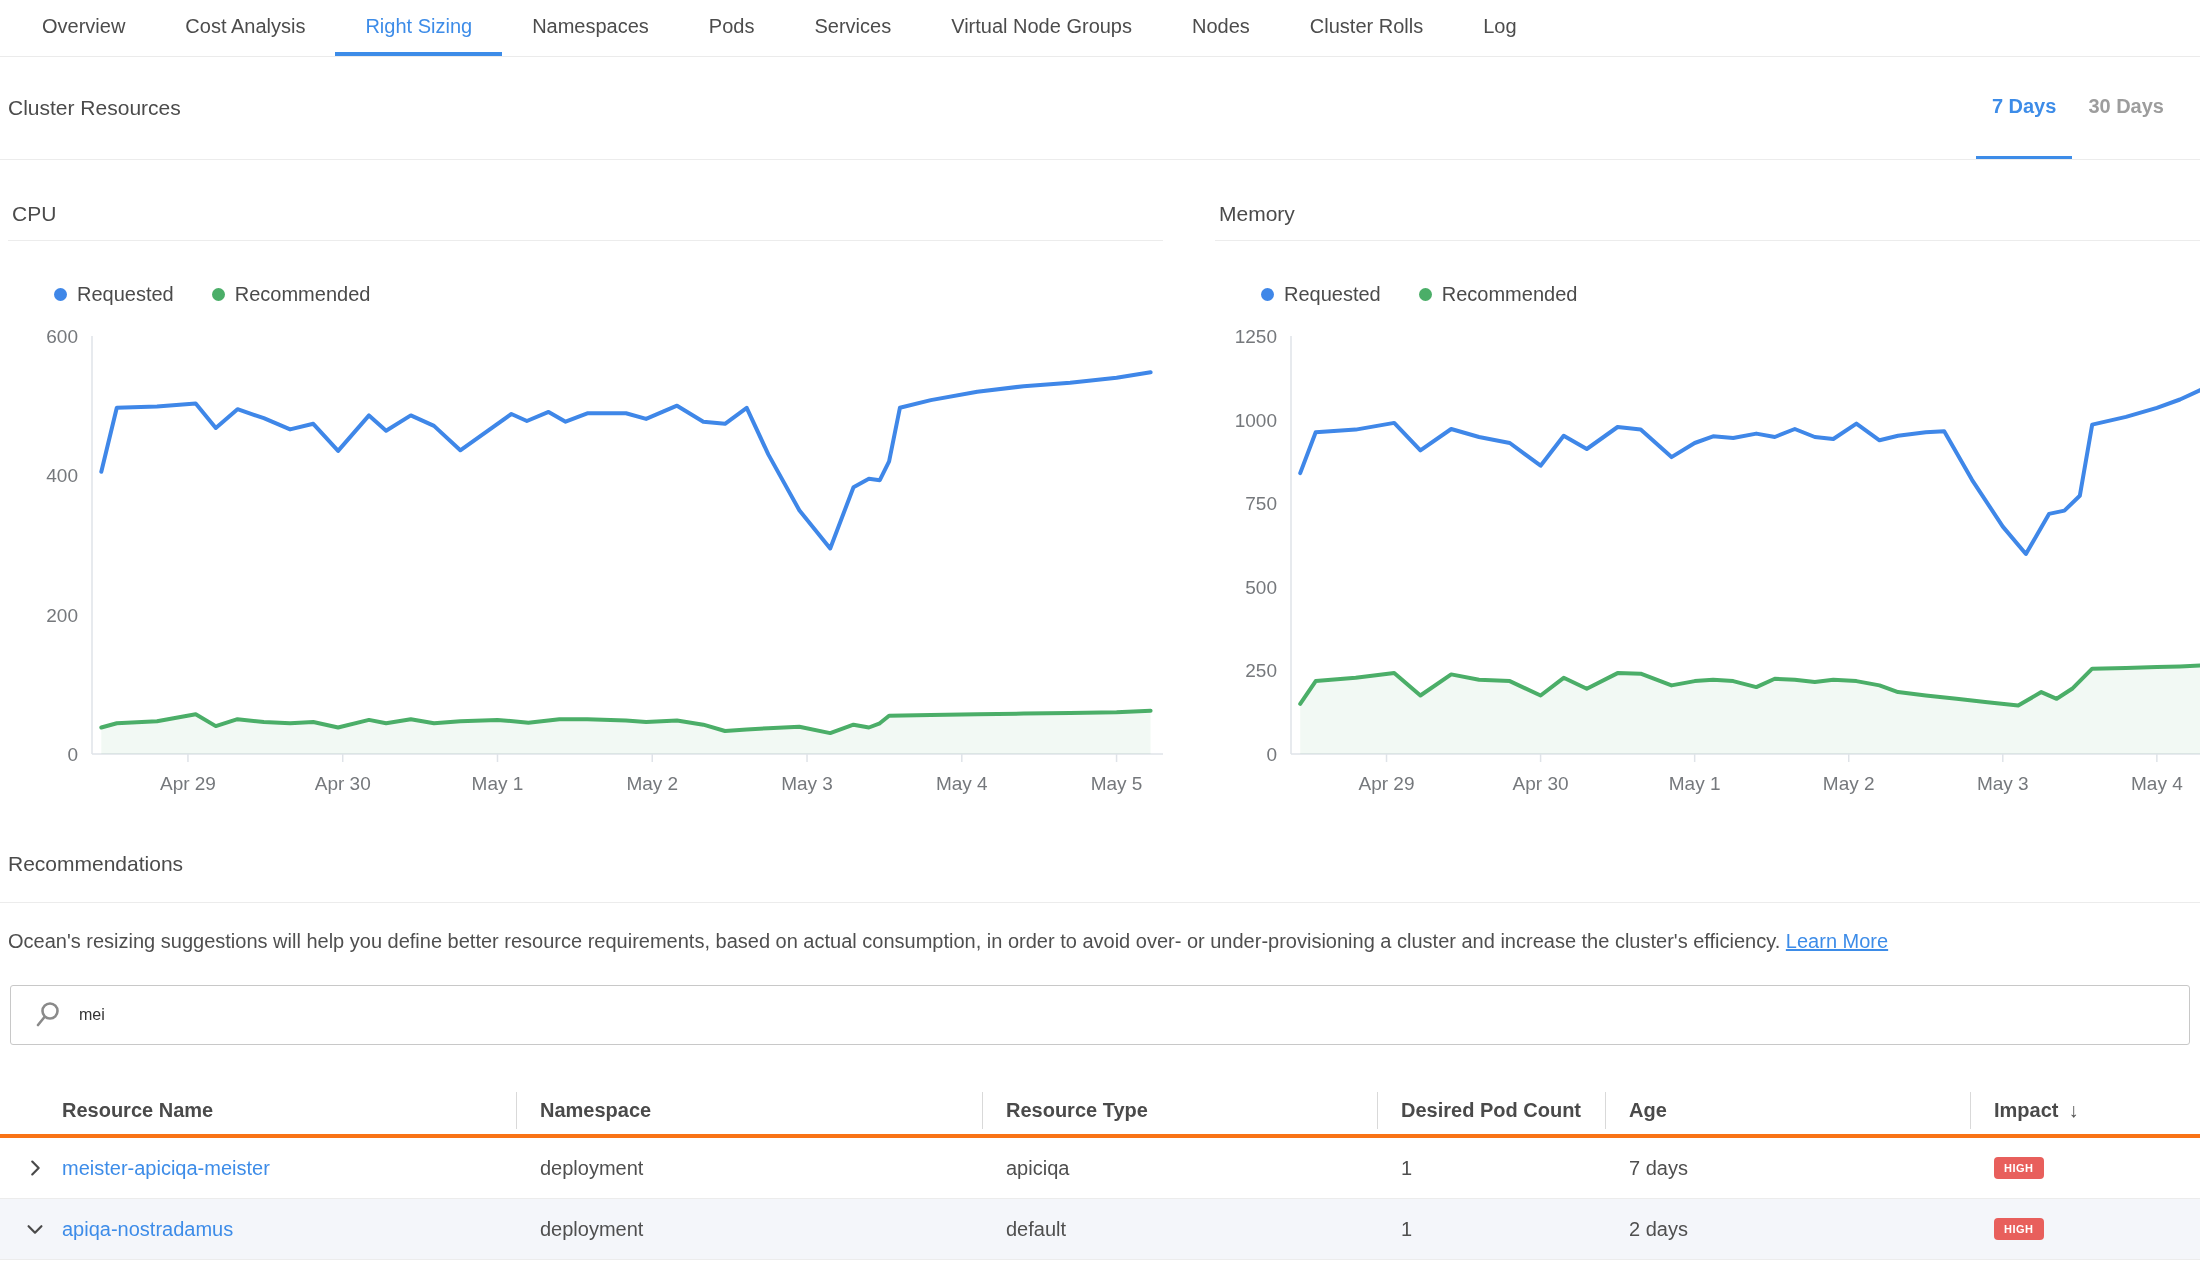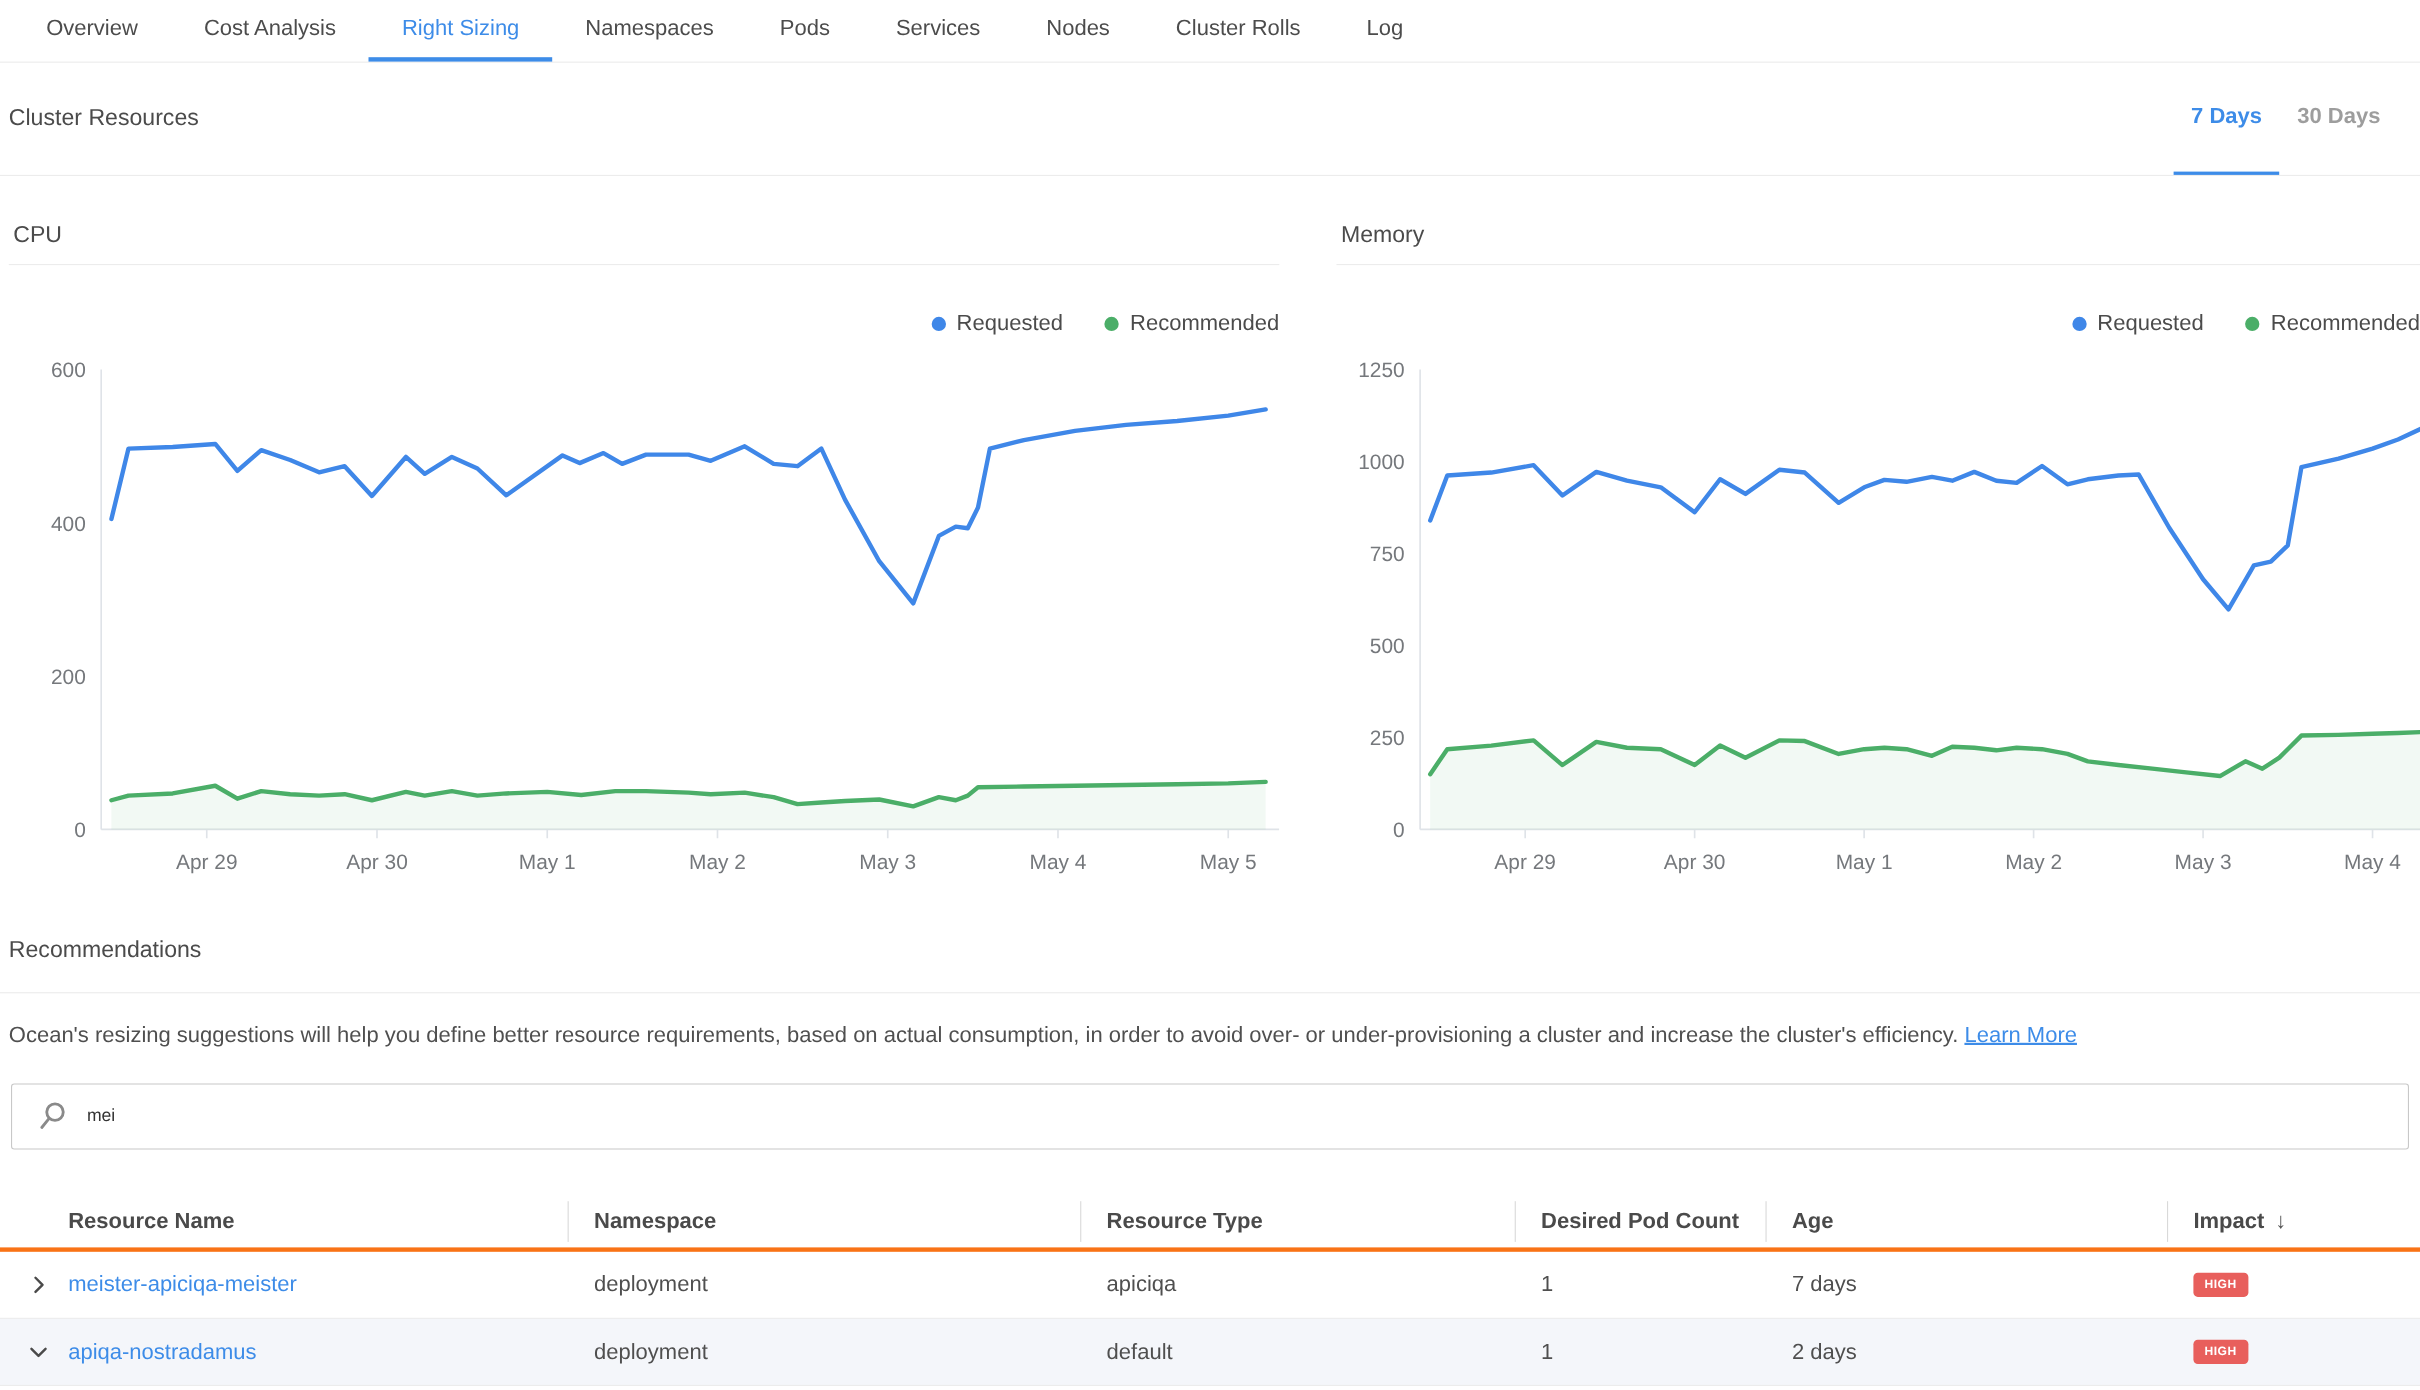--- a/index.html
+++ b/index.html
@@ -17,21 +17,21 @@
   .section-title{font-size:21px;color:#4b4b4b;}
   .range-tabs{margin-left:auto;margin-right:20px;display:flex;height:100%;}
   .range{font-size:20px;font-weight:700;padding:0 16px;display:flex;align-items:center;
          border-bottom:3px solid transparent;box-sizing:border-box;color:#9d9d9d;cursor:pointer;}
   .range.active{color:#3d8ce8;border-bottom-color:#3d8ce8;}
   
   .charts-row{display:flex;padding-left:8px;}
   .chart-section{width:1155px;}
   .chart-section.memory{width:985px;margin-left:52px;}
   .chart-title{font-size:21px;color:#4b4b4b;padding:42px 0 14px 4px;border-bottom:1px solid #ececec;}
-  .chart-legend{display:flex;gap:38px;margin:42px 0 0 46px;font-size:20px;color:#4b4b4b;align-items:center;justify-content:flex-end;}
+  .chart-legend{display:flex;gap:38px;margin:42px 0 0 46px;font-size:20px;color:#4b4b4b;align-items:center;}
   .legend-item{display:flex;align-items:center;cursor:pointer;}
   .dot{width:13px;height:13px;border-radius:50%;margin-right:10px;}
   svg.chart{display:block;margin-top:6px;}
   .tick-label{font-size:19px;fill:#75787c;}
   .axis{stroke:#dfe3e8;stroke-width:1.5;}
   
   .rec-title{font-size:21px;color:#4b4b4b;padding:48px 0 26px 8px;}
   .divider{height:1px;background:#ececec;}
   .rec-desc{font-size:20px;color:#4f4f4f;padding:24px 8px 0 8px;line-height:28px;}
   .learn-more{color:#3d8ce8;text-decoration:underline;cursor:pointer;}
@@ -61,20 +61,21 @@
 </head>
 <body>
 
 <div class="tabbar">
   <div class="tab">Overview</div>
   <div class="tab">Cost Analysis</div>
   <div class="tab active">Right Sizing</div>
   <div class="tab">Namespaces</div>
   <div class="tab">Pods</div>
   <div class="tab">Services</div>
+  <div class="tab">Virtual Node Groups</div>
   <div class="tab">Nodes</div>
   <div class="tab">Cluster Rolls</div>
   <div class="tab">Log</div>
 </div>
 
 <div class="section-header">
   <div class="section-title">Cluster Resources</div>
   <div class="range-tabs">
     <div class="range active">7 Days</div>
     <div class="range">30 Days</div>

